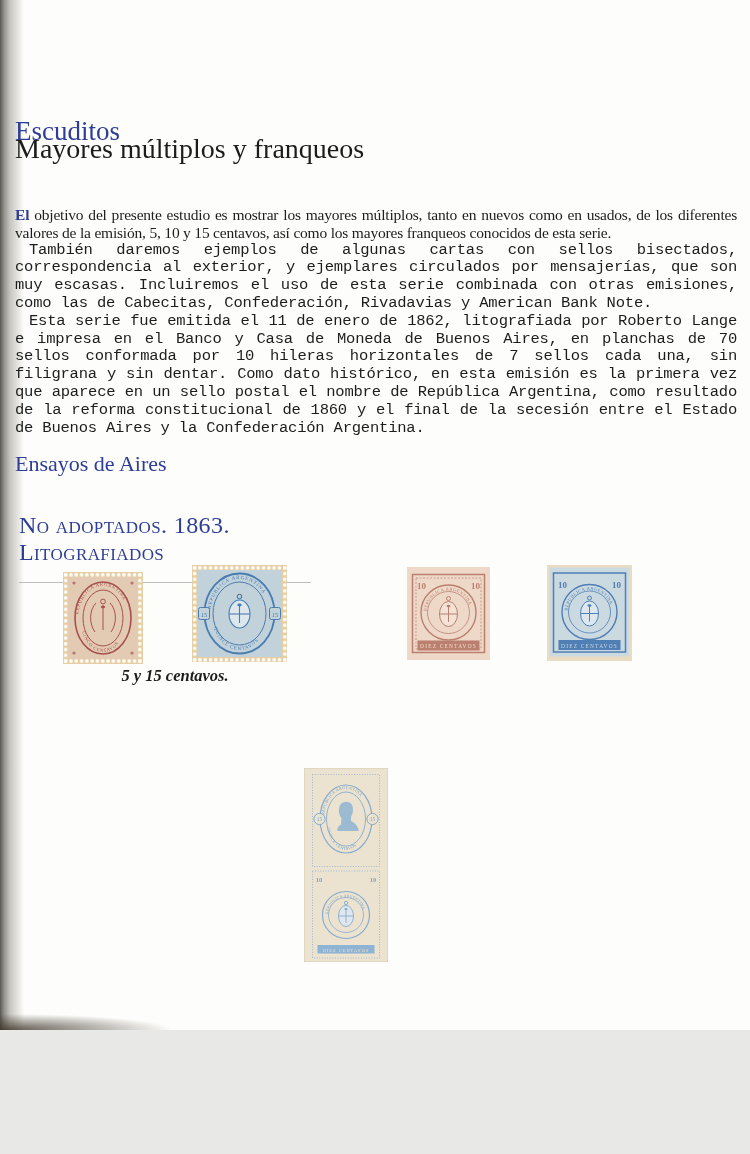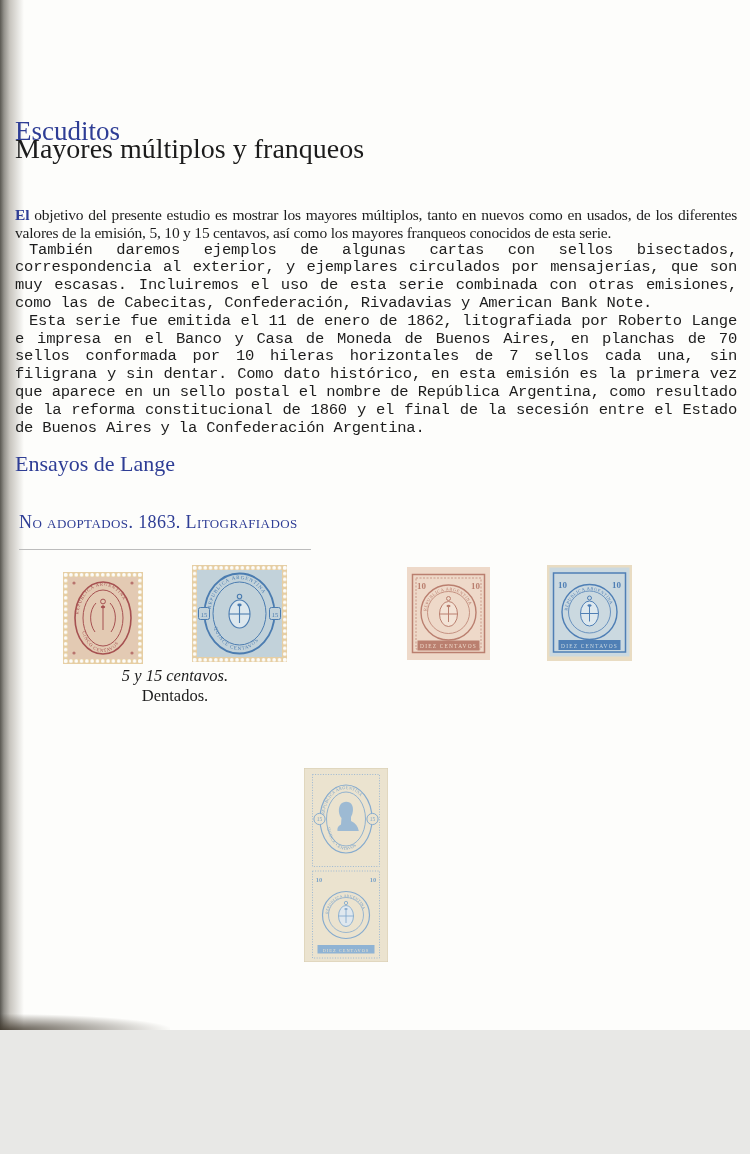--- a/index.html
+++ b/index.html
@@ -15,26 +15,26 @@
   .corner-shadow{left:0;bottom:0;width:170px;height:16px;
     background:radial-gradient(ellipse at 0% 100%,rgba(62,54,42,.85),rgba(62,54,42,0) 72%);}
   .page-title{left:15px;top:116px;font-size:27px;color:var(--accent-blue,#2e3d95);font-weight:normal;margin:0;}
   .page-subtitle{left:15px;top:133px;font-size:28px;color:#1c1c1c;font-weight:normal;margin:0;}
   .article{left:15px;top:206px;width:722px;font-size:15.5px;line-height:17.8px;
     text-align:justify;letter-spacing:-0.2px;}
   .article p{margin:0;}
   .article p.ind{text-indent:14px;font-family:Liberation Mono, monospace;}
   .lead-word{color:var(--accent-blue,#2e3d95);font-weight:bold;}
   .section-heading{left:15px;top:451px;font-size:22px;color:var(--accent-blue,#2e3d95);font-weight:normal;margin:0;}
-  .section-subheading{left:19px;top:512px;font-size:18px;font-variant:small-caps;
+  .section-subheading{left:19px;top:512px;font-size:24px;font-variant:small-caps;
     letter-spacing:.4px;color:var(--accent-blue,#2e3d95);
     width:292px;padding-bottom:16px;border-bottom:1px solid #bcbcbc;}
   .stamp{position:absolute;}
   .caption{position:absolute;text-align:center;font-size:16.5px;line-height:20px;}
-  .cap-title{font-weight:normal;font-style:italic;}
+  .cap-title{font-weight:bold;font-style:italic;}
   .cap-bold{font-weight:bold;}
   .page-number{left:648px;top:1079px;font-size:20px;font-style:italic;color:#a21caf;}
   .divider-bar{left:691px;top:1086px;width:4px;height:68px;background:var(--divider-blue,#3347a0);}
   svg text{font-family:"Liberation Serif","DejaVu Serif",serif;}
 </style>
 </head>
 <body>
 
 <div class="page">
 
@@ -43,21 +43,21 @@
 
   <h1 class="abs page-title">Escuditos</h1>
   <h2 class="abs page-subtitle">Mayores múltiplos y franqueos</h2>
 
   <div class="abs article">
     <p><span class="lead-word">El</span><span> objetivo del presente estudio es mostrar los mayores múltiplos, tanto en nuevos como en usados, de los diferentes valores de la emisión, 5, 10 y 15 centavos, así como los mayores franqueos conocidos de esta serie.</span></p>
     <p class="ind">También daremos ejemplos de algunas cartas con sellos bisectados, correspondencia al exterior, y ejemplares circulados por mensajerías, que son muy escasas. Incluiremos el uso de esta serie combinada con otras emisiones, como las de Cabecitas, Confederación, Rivadavias y American Bank Note.</p>
     <p class="ind">Esta serie fue emitida el 11 de enero de 1862, litografiada por Roberto Lange e impresa en el Banco y Casa de Moneda de Buenos Aires, en planchas de 70 sellos conformada por 10 hileras horizontales de 7 sellos cada una, sin filigrana y sin dentar. Como dato histórico, en esta emisión es la primera vez que aparece en un sello postal el nombre de República Argentina, como resultado de la reforma constitucional de 1860 y el final de la secesión entre el Estado de Buenos Aires y la Confederación Argentina.</p>
   </div>
 
-  <h3 class="abs section-heading">Ensayos de Lange</h3>
+  <h3 class="abs section-heading">Ensayos de Aires</h3>
   <div class="abs section-subheading">No adoptados. 1863. Litografiados</div>
 
   <svg class="stamp" style="left:63px;top:572px" width="80" height="92" viewBox="0 0 80 92">
     <defs>
       <pattern id="pA" width="5.3" height="5.75" patternUnits="userSpaceOnUse">
         <circle cx="2.65" cy="2.87" r="1.8" fill="#fdfdfb"></circle>
       </pattern>
     </defs>
     <rect width="80" height="92" fill="#e6cea3"></rect>
     <rect x="5" y="5" width="70" height="82" fill="#e3cab3"></rect>
@@ -164,21 +164,20 @@
       <line x1="42.5" y1="56.5" x2="42.5" y2="40.5"></line>
       <ellipse cx="42.5" cy="40.5" rx="2" ry="1.2" fill="#4f7fb5" stroke="none"></ellipse>
       <circle cx="42.5" cy="33" r="2"></circle>
     </g>
     <rect x="11.5" y="75" width="62" height="10" fill="#4f7fb5"></rect>
     <text x="42.5" y="82.5" font-size="5.4" letter-spacing="1.2" text-anchor="middle" fill="#cbd9e0">DIEZ CENTAVOS</text>
   </svg>
 
   <div class="caption" style="left:63px;top:666px;width:224px">
     <div class="cap-title">5 y 15 centavos.</div>
-    <div>Dentados.</div>
   </div>
 
 
   <svg class="stamp" style="left:304px;top:768px" width="84" height="194" viewBox="0 0 84 194">
     <rect width="84" height="194" fill="#ebe3cf" stroke="#d6cbae" stroke-width="1"></rect>
 
     <rect x="8.5" y="6.5" width="67" height="92" fill="none" stroke="#9db8d2" stroke-width="1" stroke-dasharray="1,1.6"></rect>
     <g stroke="#86abce" fill="none">
       <ellipse cx="42" cy="51" rx="26" ry="34" stroke-width="1.2"></ellipse>
       <ellipse cx="42" cy="51" rx="19.5" ry="27" stroke-width="0.9"></ellipse>

